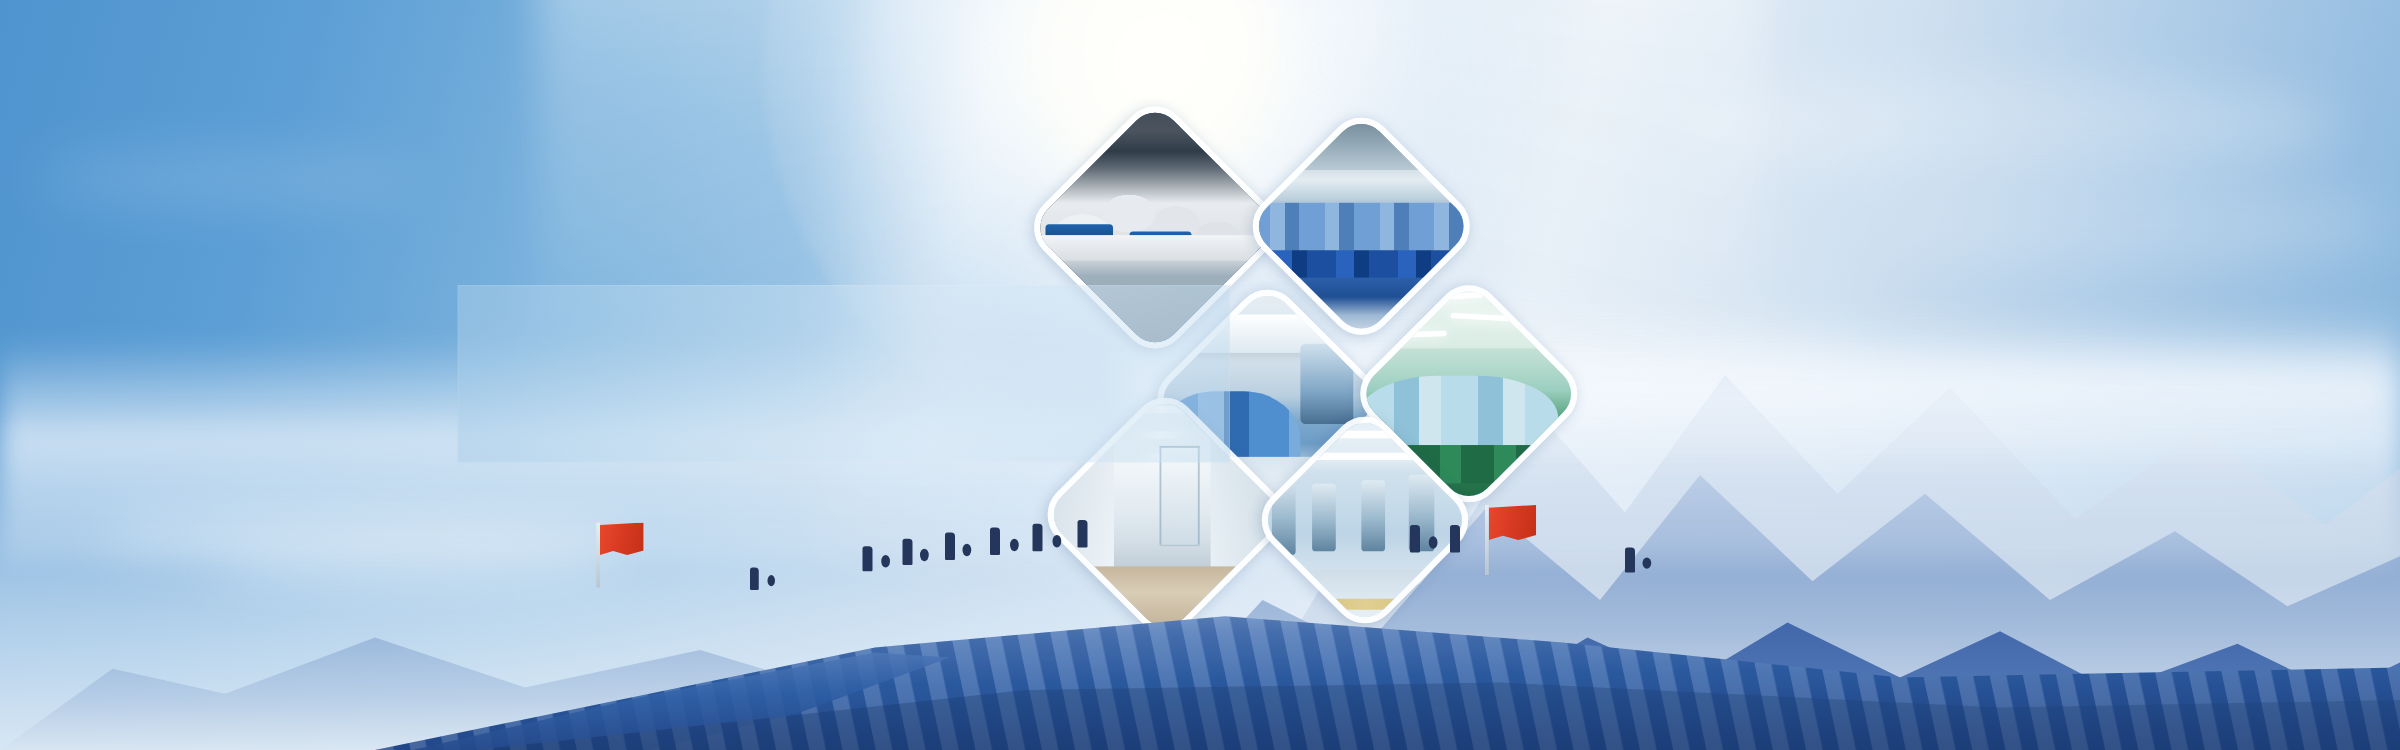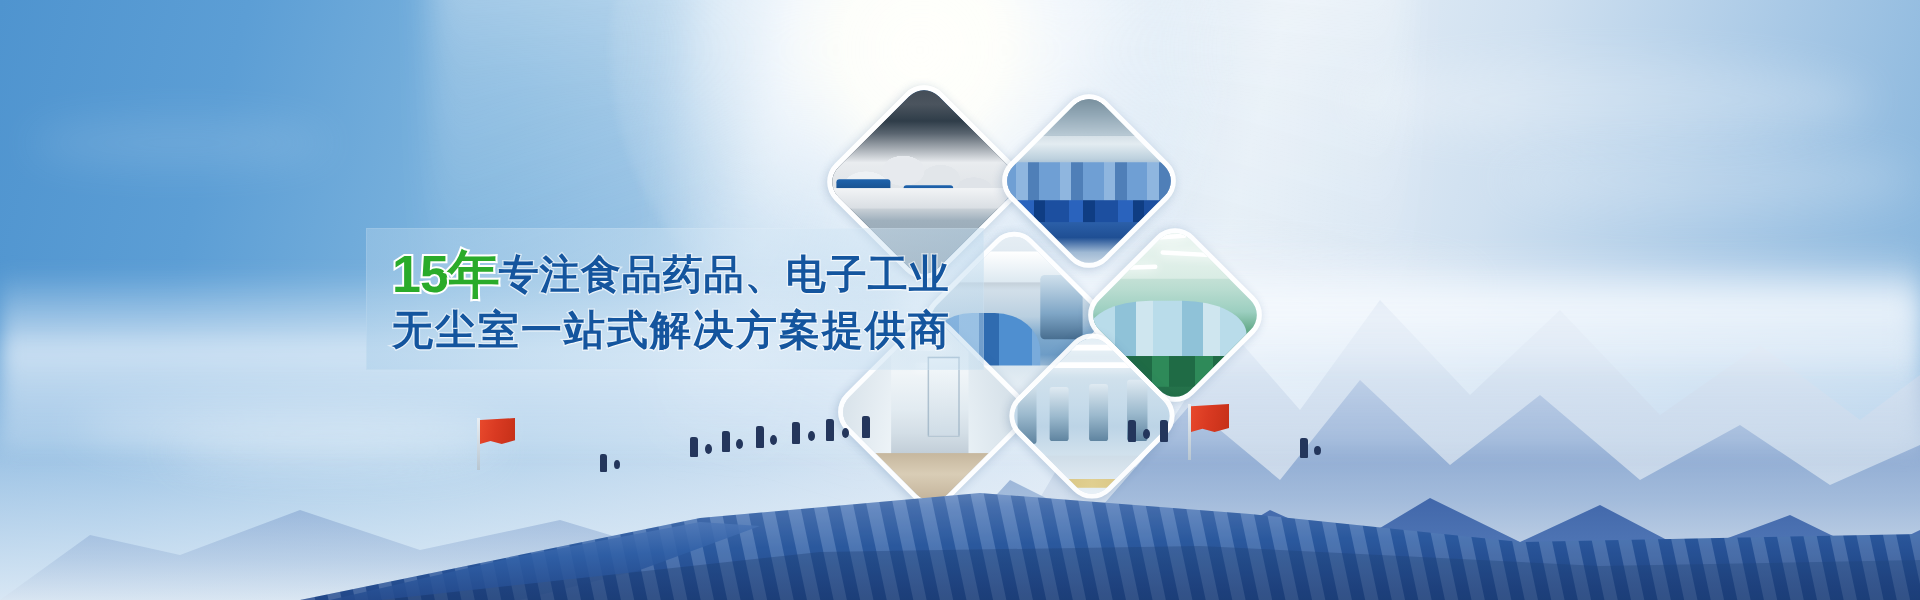--- a/index.html
+++ b/index.html
@@ -445,28 +445,20 @@
         <div class="rack" style="left:48%;top:36%;height:32%;"></div>
         <div class="rack" style="left:70%;top:34%;height:34%;"></div>
         <div class="floor"></div>
         <div class="strip"></div>
       </div>
     </div>
   </div>
 
   <div class="text-panel"></div>
 
-  <div class="headline">
-    <span class="line line1">
-      <span class="years">15</span><span class="years yr">年</span><span class="cn">专注食品药品、电子工业</span>
-    </span>
-    <span class="line line2">
-      <span class="cn">无尘室一站式解决方案提供商</span>
-    </span>
-  </div>
 
   <div class="ridge-wrap">
 
     <div class="climber" style="left:600px;bottom:128px;width:7px;height:18px;"></div>
     <div class="climber" style="left:614px;bottom:131px;width:6px;height:9px;border-radius:50%;"></div>
 
     <div class="climber" style="left:690px;bottom:143px;width:8px;height:20px;"></div>
     <div class="climber" style="left:705px;bottom:146px;width:7px;height:10px;border-radius:50%;"></div>
 
     <div class="climber" style="left:722px;bottom:148px;width:8px;height:21px;"></div>

